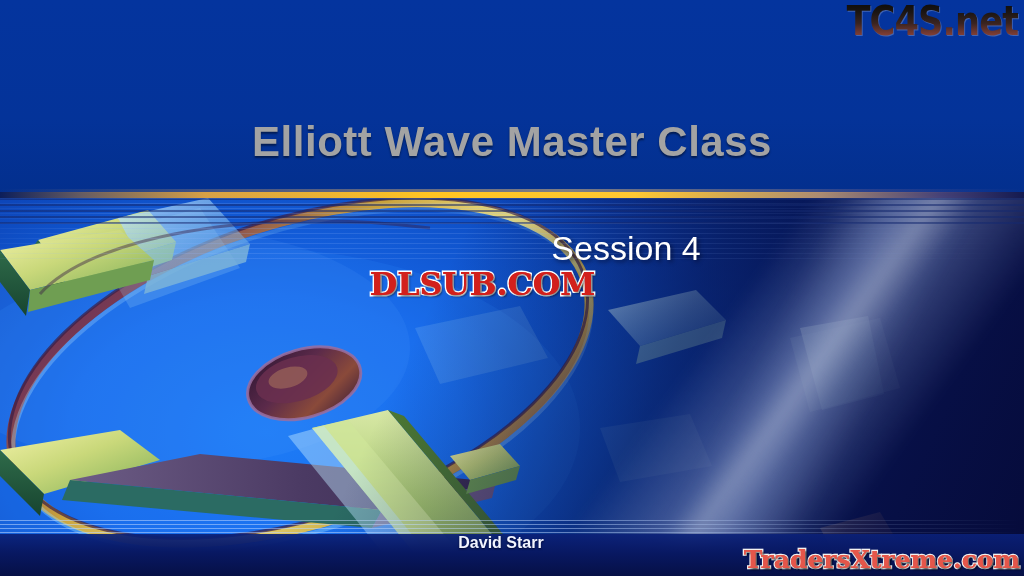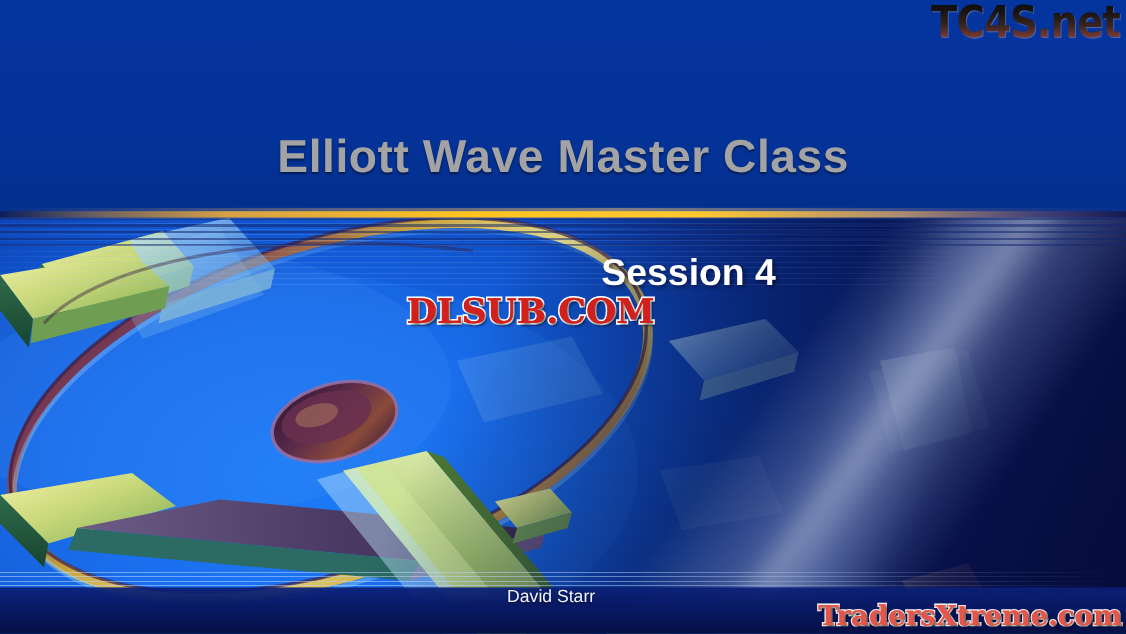--- a/index.html
+++ b/index.html
@@ -105,28 +105,28 @@
     text-align:center;
     font-size:42px;font-weight:bold;letter-spacing:.5px;
     color:#a3a3a3;
     text-shadow:0 2px 2px rgba(0,0,0,.45);
   }
   .session{
     position:absolute;left:0;top:229px;width:1024px;
     text-align:center;
     padding-left:228px;
     box-sizing:border-box;
-    font-size:34px;font-weight:bold;color:#ffffff;
+    font-size:34px;font-weight:normal;color:#ffffff;
     text-shadow:2px 2px 4px rgba(0,0,20,.55);
   }
   .presenter{
     position:absolute;left:0;top:534px;width:1024px;
     text-align:center;
     padding-right:22px;box-sizing:border-box;
-    font-size:16px;font-weight:normal;color:#f2f5ff;
+    font-size:16px;font-weight:bold;color:#f2f5ff;
     text-shadow:0 1px 2px rgba(0,0,30,.8);
   }
 
   
   .wm-tc4s{
     position:absolute;right:6px;top:-2px;
     font-size:40px;font-weight:bold;
     font-family:"DejaVu Sans",sans-serif;
     letter-spacing:-1px;
     transform:scaleX(.88);

